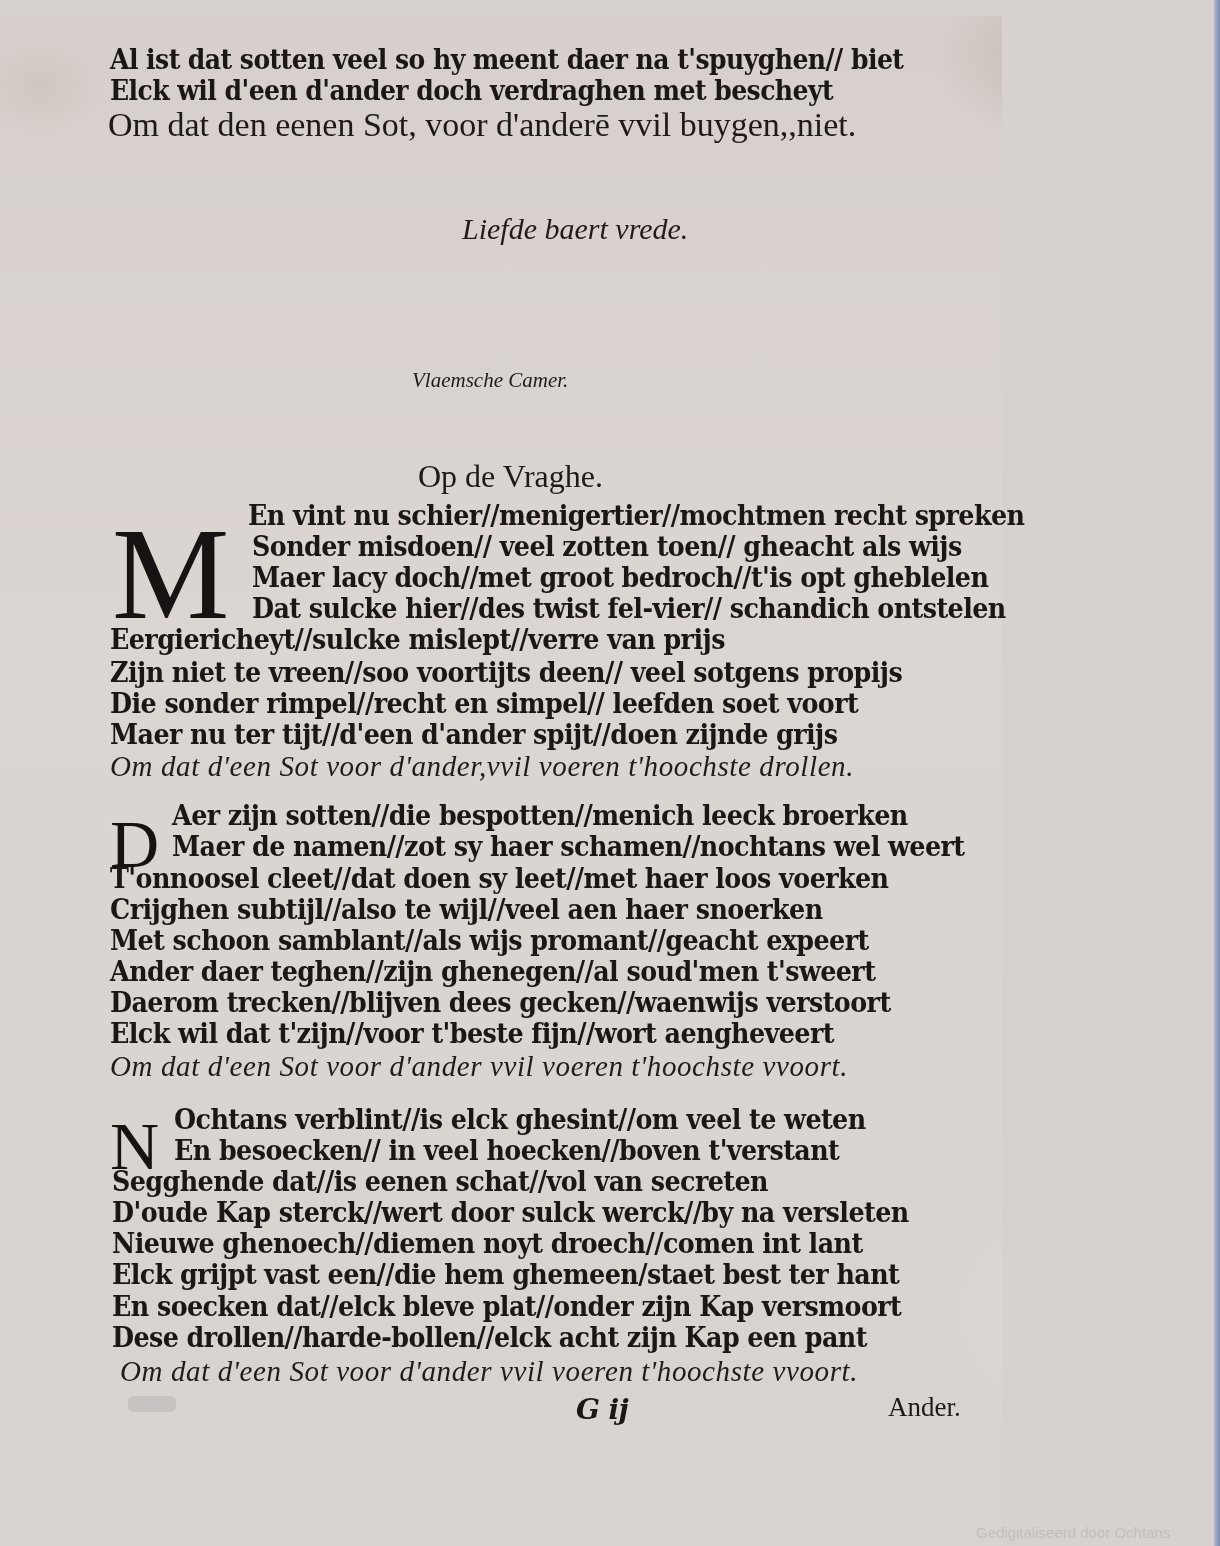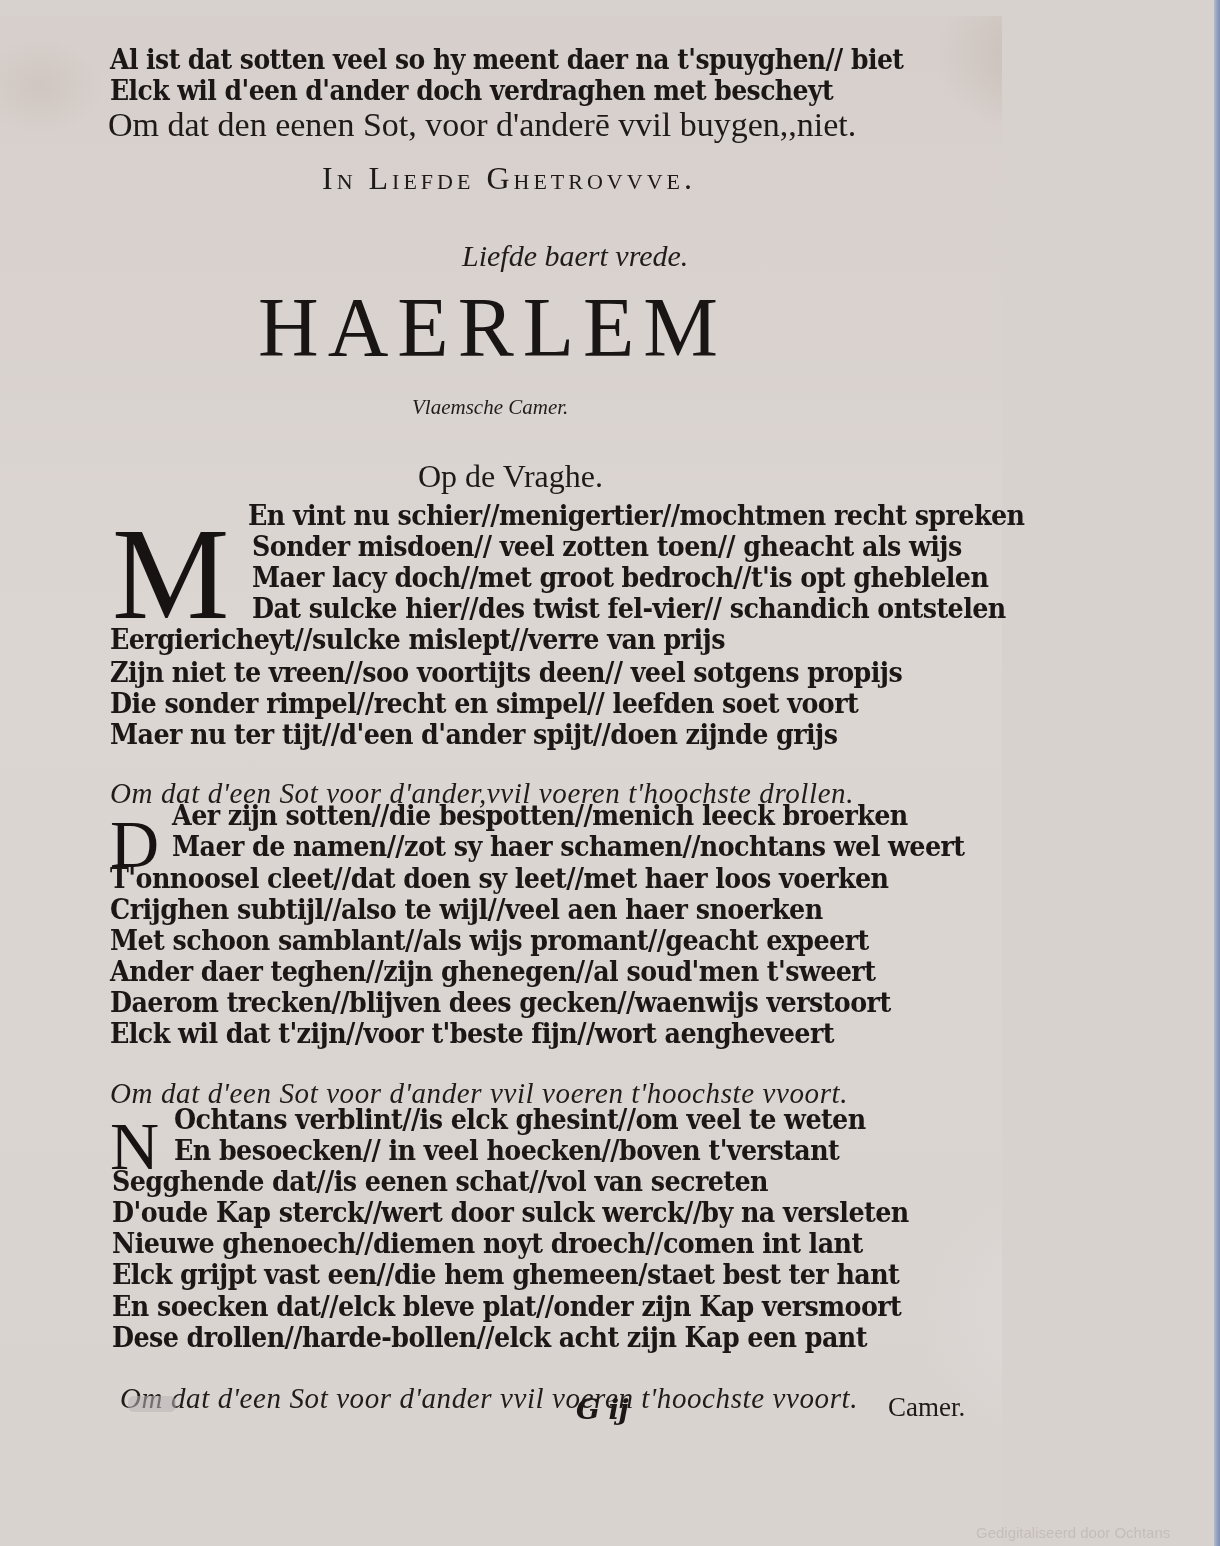--- a/index.html
+++ b/index.html
@@ -49,21 +49,20 @@
     .roman {
       font-family: "Liberation Serif", "DejaVu Serif", serif;
       font-size: 33px;
       color: #1e1a18;
     }
     .italic {
       font-family: "Liberation Serif", "DejaVu Serif", serif;
       font-style: italic;
       font-size: 30px;
       color: #211c1a;
-      margin-top: 27px;
     }
     .smallcaps {
       font-family: "Liberation Serif", "DejaVu Serif", serif;
       font-size: 32px;
       letter-spacing: 4px;
       font-variant: small-caps;
       color: #1e1a18;
     }
     .title {
       font-family: "Liberation Serif", "DejaVu Serif", serif;
@@ -98,24 +97,22 @@
   </style>
 </head>
 <body>
 
 <div class="page">
 
   <div class="line blackletter" style="left:110px; top:30px; transform:scaleX(0.93);">Al ist dat sotten veel so hy meent daer na t'spuyghen// biet</div>
   <div class="line blackletter" style="left:110px; top:61px; transform:scaleX(0.93);">Elck wil d'een d'ander doch verdraghen met bescheyt</div>
   <div class="line roman" style="left:108px; top:92px; font-size:34px;text-align:center;">Om dat den eenen Sot, voor d'anderē vvil buygen,,niet.</div>
 
-  <div class="line smallcaps" style="left:322px; top:146px;">In Liefde Ghetrovvve.</div>
   <div class="line italic" style="left:462px; top:198px;">Liefde baert vrede.</div>
 
-  <div class="line title" style="left:258px; top:270px;">HAERLEM</div>
   <div class="line italic" style="left:412px; top:354px; font-size:21px;">Vlaemsche Camer.</div>
   <div class="line roman" style="left:418px; top:424px; font-size:32px;margin-top:20px;">Op de Vraghe.</div>
 
   <div class="dropcap" style="left:112px; top:492px; font-size:132px;">M</div>
   <div class="line blackletter" style="left:248px; top:486px; transform:scaleX(0.94);">En vint nu schier//menigertier//mochtmen recht spreken</div>
   <div class="line blackletter" style="left:252px; top:517px; transform:scaleX(0.94);">Sonder misdoen// veel zotten toen// gheacht als wijs</div>
   <div class="line blackletter" style="left:252px; top:548px; transform:scaleX(0.94);">Maer lacy doch//met groot bedroch//t'is opt gheblelen</div>
   <div class="line blackletter" style="left:252px; top:579px; transform:scaleX(0.94);">Dat sulcke hier//des twist fel-vier// schandich ontstelen</div>
   <div class="line blackletter" style="left:110px; top:610px; transform:scaleX(0.94);">Eergiericheyt//sulcke mislept//verre van prijs</div>
   <div class="line blackletter" style="left:110px; top:643px; transform:scaleX(0.94);">Zijn niet te vreen//soo voortijts deen// veel sotgens propijs</div>
@@ -140,18 +137,18 @@
   <div class="line blackletter" style="left:112px; top:1152px; transform:scaleX(0.94);">Segghende dat//is eenen schat//vol van secreten</div>
   <div class="line blackletter" style="left:112px; top:1183px; transform:scaleX(0.94);">D'oude Kap sterck//wert door sulck werck//by na versleten</div>
   <div class="line blackletter" style="left:112px; top:1214px; transform:scaleX(0.94);">Nieuwe ghenoech//diemen noyt droech//comen int lant</div>
   <div class="line blackletter" style="left:112px; top:1245px; transform:scaleX(0.94);">Elck grijpt vast een//die hem ghemeen/staet best ter hant</div>
   <div class="line blackletter" style="left:112px; top:1277px; transform:scaleX(0.94);">En soecken dat//elck bleve plat//onder zijn Kap versmoort</div>
   <div class="line blackletter" style="left:112px; top:1308px; transform:scaleX(0.94);">Dese drollen//harde-bollen//elck acht zijn Kap een pant</div>
   <div class="line italic" style="left:120px; top:1341px; font-size:29px; letter-spacing:0.6px;">Om dat d'een Sot voor d'ander vvil voeren t'hoochste vvoort.</div>
 
   <div class="smudge"></div>
   <div class="line blackletter" style="left:576px; top:1380px; font-size:28px;font-style:italic;">G ij</div>
-  <div class="line roman" style="left:888px; top:1378px; font-size:27px;">Camer.</div>
+  <div class="line roman" style="left:888px; top:1378px; font-size:27px;">Ander.</div>
 
   <div class="watermark">Gedigitaliseerd door Ochtans</div>
 </div>
 
 <div class="edge"></div>
 
 </body></html>

